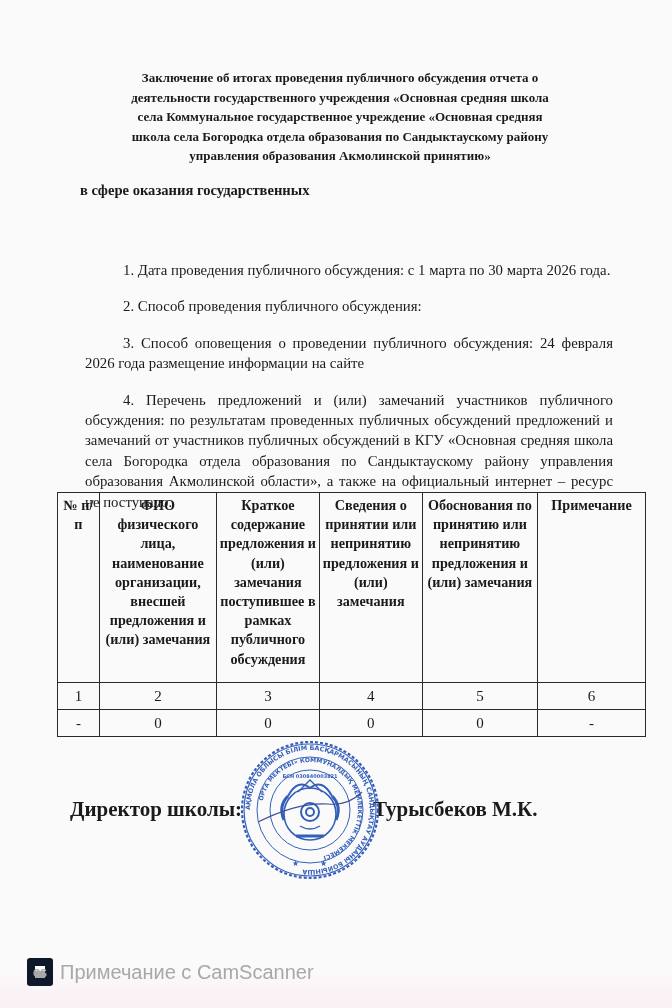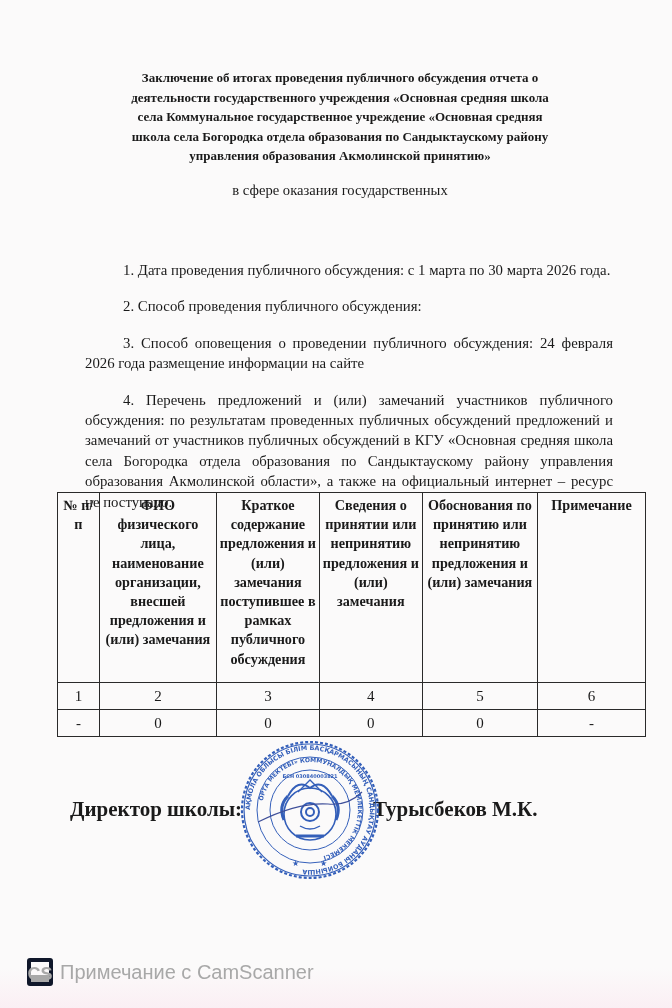--- a/index.html
+++ b/index.html
@@ -12,21 +12,21 @@
   .page-tint {
     position: absolute; left: 0; right: 0; bottom: 0; height: 40px;
     background: linear-gradient(to bottom, rgba(255,255,255,0), rgba(250,232,240,0.6));
   }
   .title {
     position: absolute; left: 80px; width: 520px; top: 68px;
     text-align: center; font-weight: bold; font-size: 13px; line-height: 19.6px;
   }
   .subtitle {
     position: absolute; left: 80px; width: 520px; top: 180px;
-    text-align: center; font-weight: normal; font-size: 14.6px; line-height: 21px;
+    font-weight: bold; font-size: 14.6px; line-height: 21px;
   }
   .body-text {
     position: absolute; left: 69px; width: 560px; top: 244px;
     font-size: 14.8px; line-height: 20.4px; text-align: justify;
   }
   .body-text p { margin: 16px; text-indent: 38px; }
   table.results {
     position: absolute; left: 57px; top: 492px; width: 589px;
     border-collapse: collapse; font-size: 14.2px;
   }
@@ -54,23 +54,23 @@
   .stamp {
     position: absolute; left: 238px; top: 740px; width: 144px; height: 140px;
   }
   .scanner-mark {
     position: absolute; left: 27px; top: 958px;
     display: flex; align-items: center; gap: 7px;
     font-family: "Liberation Sans", "DejaVu Sans", sans-serif;
     color: #a8a8a8; font-size: 20px;
   }
   .cs-icon {
-    width: 26px; height: 28px; border: 4px solid #0f172a; border-radius: 3px;
+    width: 26px; height: 28px; border: 8px solid #0f172a; border-radius: 3px;
     display: flex; align-items: flex-start; justify-content: center;
-    font-size: 18px; font-weight: bold; color: #a8a8a8; box-sizing: border-box;
+    font-size: 10px; font-weight: bold; color: #a8a8a8; box-sizing: border-box;
     position: relative; padding-top: 2px;
   }
   .cs-icon::after {
     content: ""; position: absolute; left: 0; right: 0; bottom: 0; height: 7px; background: #a8a8a8;
   }
 </style>
 </head>
 <body>
 
 <div class="page-tint"></div>

